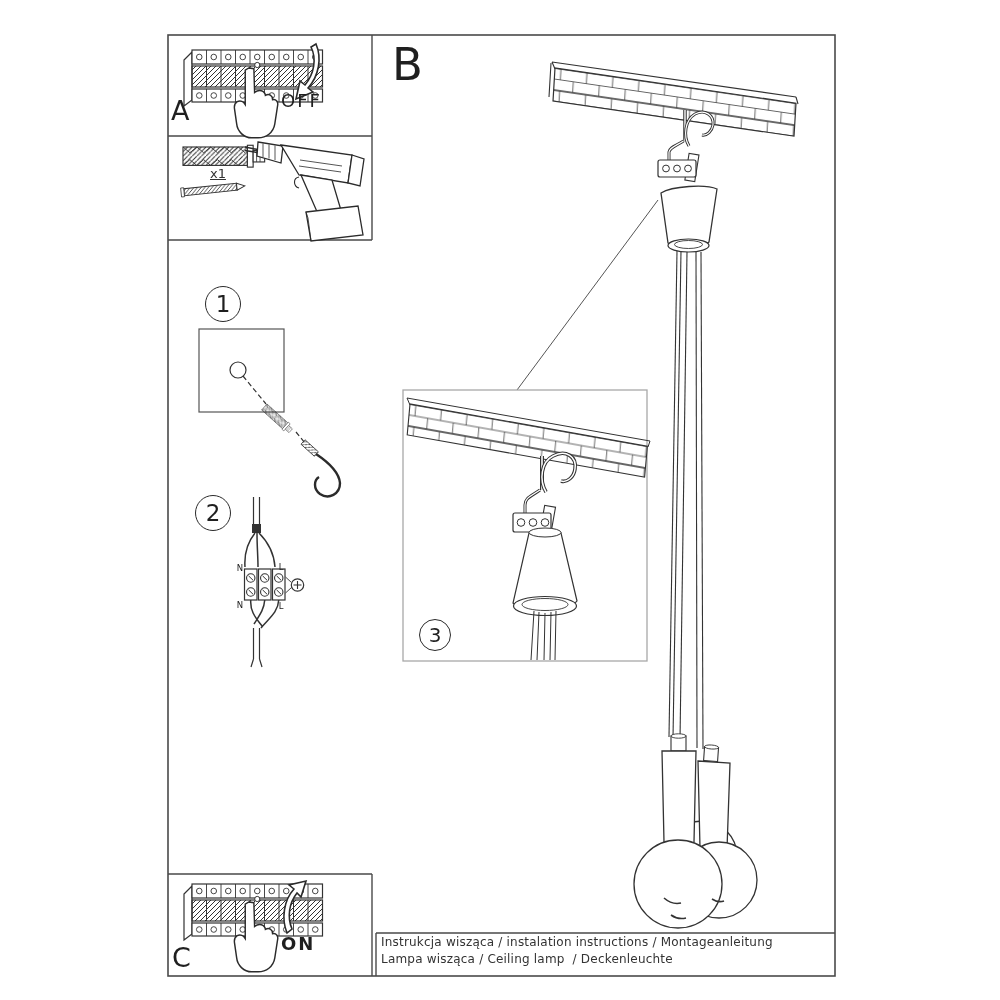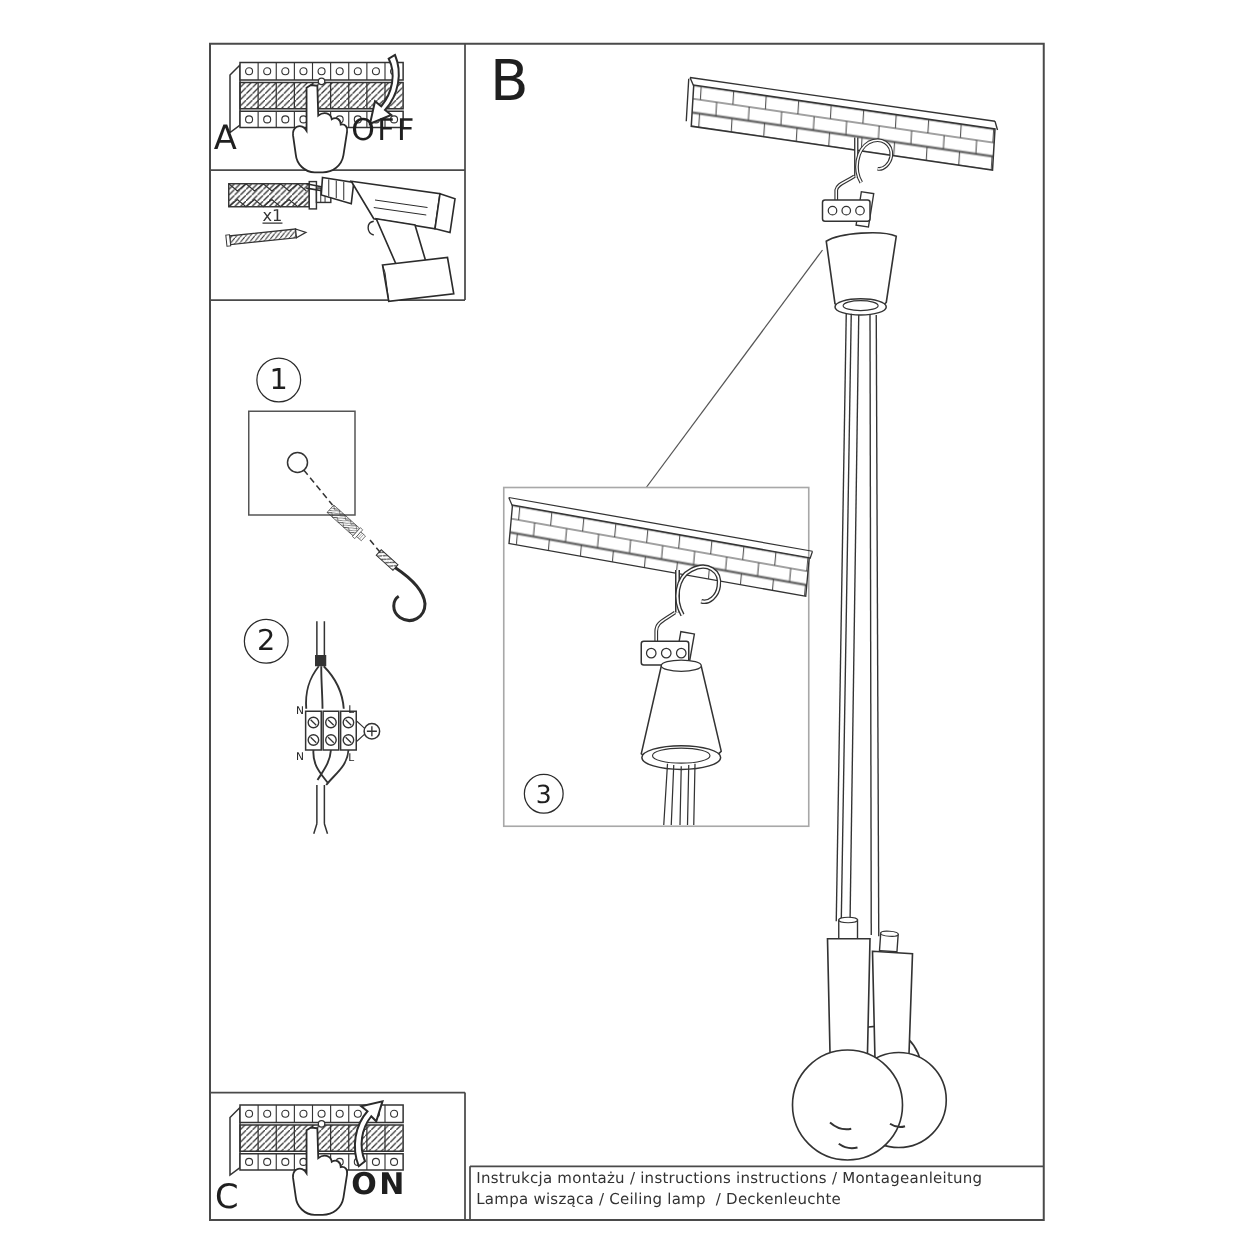--- a/index.html
+++ b/index.html
@@ -2,21 +2,21 @@
 <html><head>
 <meta charset="utf-8">
 <style>
   html,body{margin:0;padding:0;background:#ffffff;}
   #stage{position:relative;width:1000px;height:1000px;background:#ffffff;
          font-family:"DejaVu Sans","Liberation Sans",sans-serif;color:#222;overflow:hidden;}
   #art{position:absolute;left:0;top:0;}
   .lbl{position:absolute;color:#1f1f1f;line-height:1;white-space:pre;}
   .sec{font-size:27px;}
   .secB{font-size:45px;}
-  .sw{font-size:24px;letter-spacing:2px;}
+  .sw{font-size:18px;letter-spacing:2px;}
   .qty{font-size:13px;color:#333;text-decoration:underline;}
   .badge{position:absolute;border:1.6px solid #2b2b2b;border-radius:50%;
          display:flex;align-items:center;justify-content:center;background:#fff;color:#1f1f1f;}
   .badge.big{width:34px;height:34px;font-size:23px;}
   .badge.small{width:30px;height:30px;font-size:20px;}
   .foot{font-size:12px;color:#333;letter-spacing:0.2px;}
 </style>
 </head>
 <body>
 
@@ -254,16 +254,16 @@
 
 <div class="lbl sw" style="left:281px;top:92px;">OFF</div>
 <div class="lbl sw" style="left:281px;top:935px;font-weight:bold;">ON</div>
 
 <div class="lbl qty" style="left:210px;top:167px;">x1</div>
 
 <div class="badge big" style="left:205px;top:286px;">1</div>
 <div class="badge big" style="left:195px;top:495px;">2</div>
 <div class="badge small" style="left:419px;top:619px;">3</div>
 
-<div class="lbl foot" style="left:381px;top:936px;">Instrukcja montażu / instructions instructions / Montageanleitung</div>
+<div class="lbl foot" style="left:381px;top:936px;">Instrukcja wisząca / instalation instructions / Montageanleitung</div>
 <div class="lbl foot" style="left:381px;top:953px;">Lampa wisząca / Ceiling lamp  / Deckenleuchte</div>
 
 </div>
 
 </body></html>

